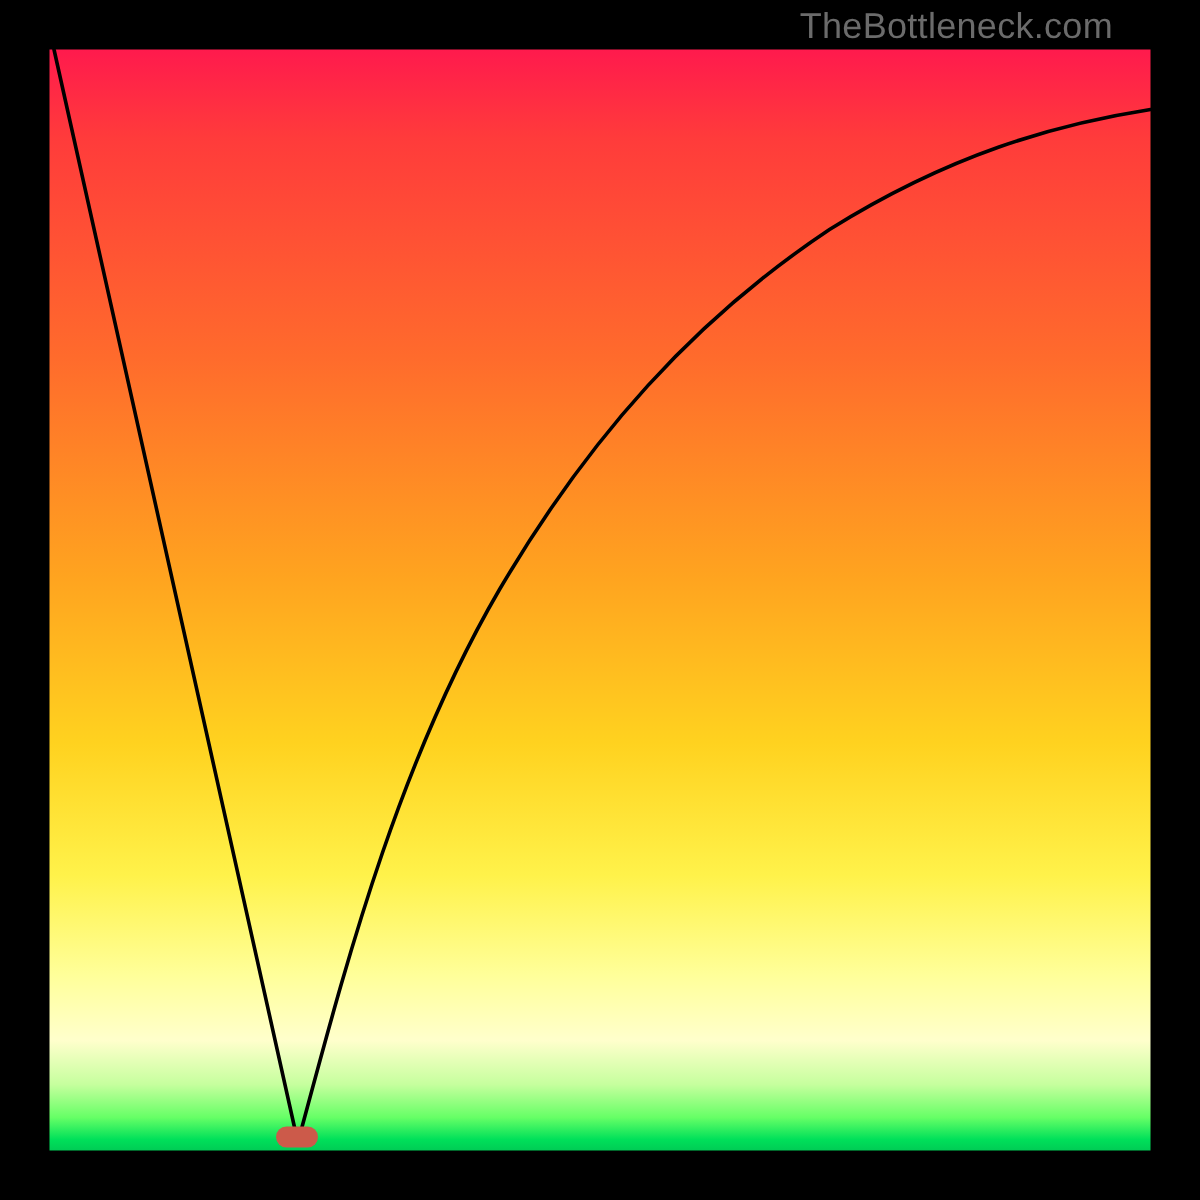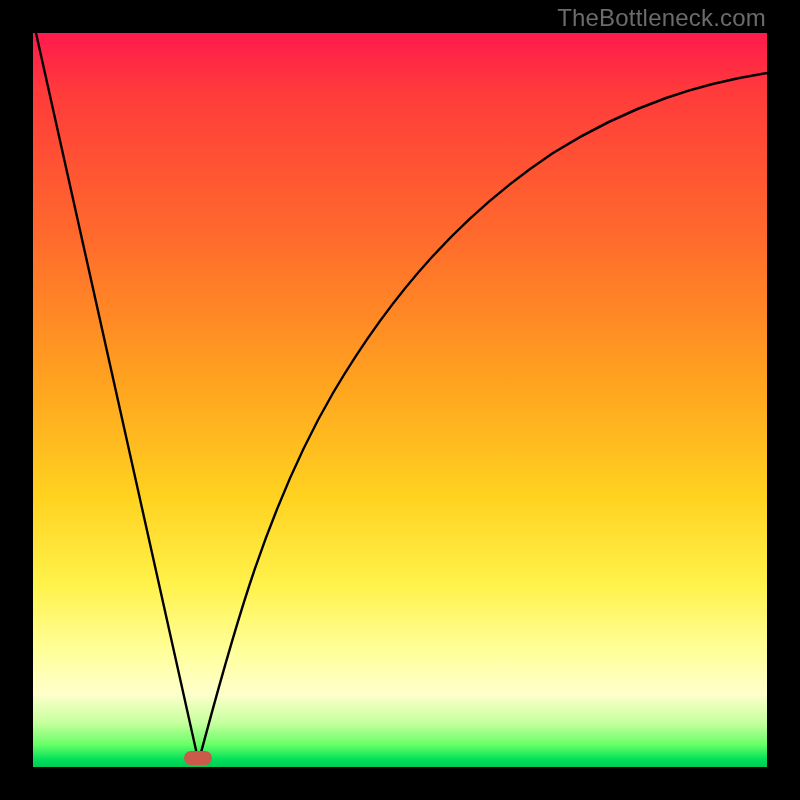--- a/index.html
+++ b/index.html
@@ -11,21 +11,20 @@
     overflow: hidden;
     font-family: Arial, Helvetica, sans-serif;
   }
   .frame {
     position: absolute;
     left: 0;
     top: 0;
     width: 752px;
     height: 800px;
     background: #000;
-    padding-left: 24px;
   }
   .plot-area {
     position: absolute;
     left: 33px;
     top: 33px;
     width: 734px;
     height: 734px;
     
     background: linear-gradient(
       to bottom,

